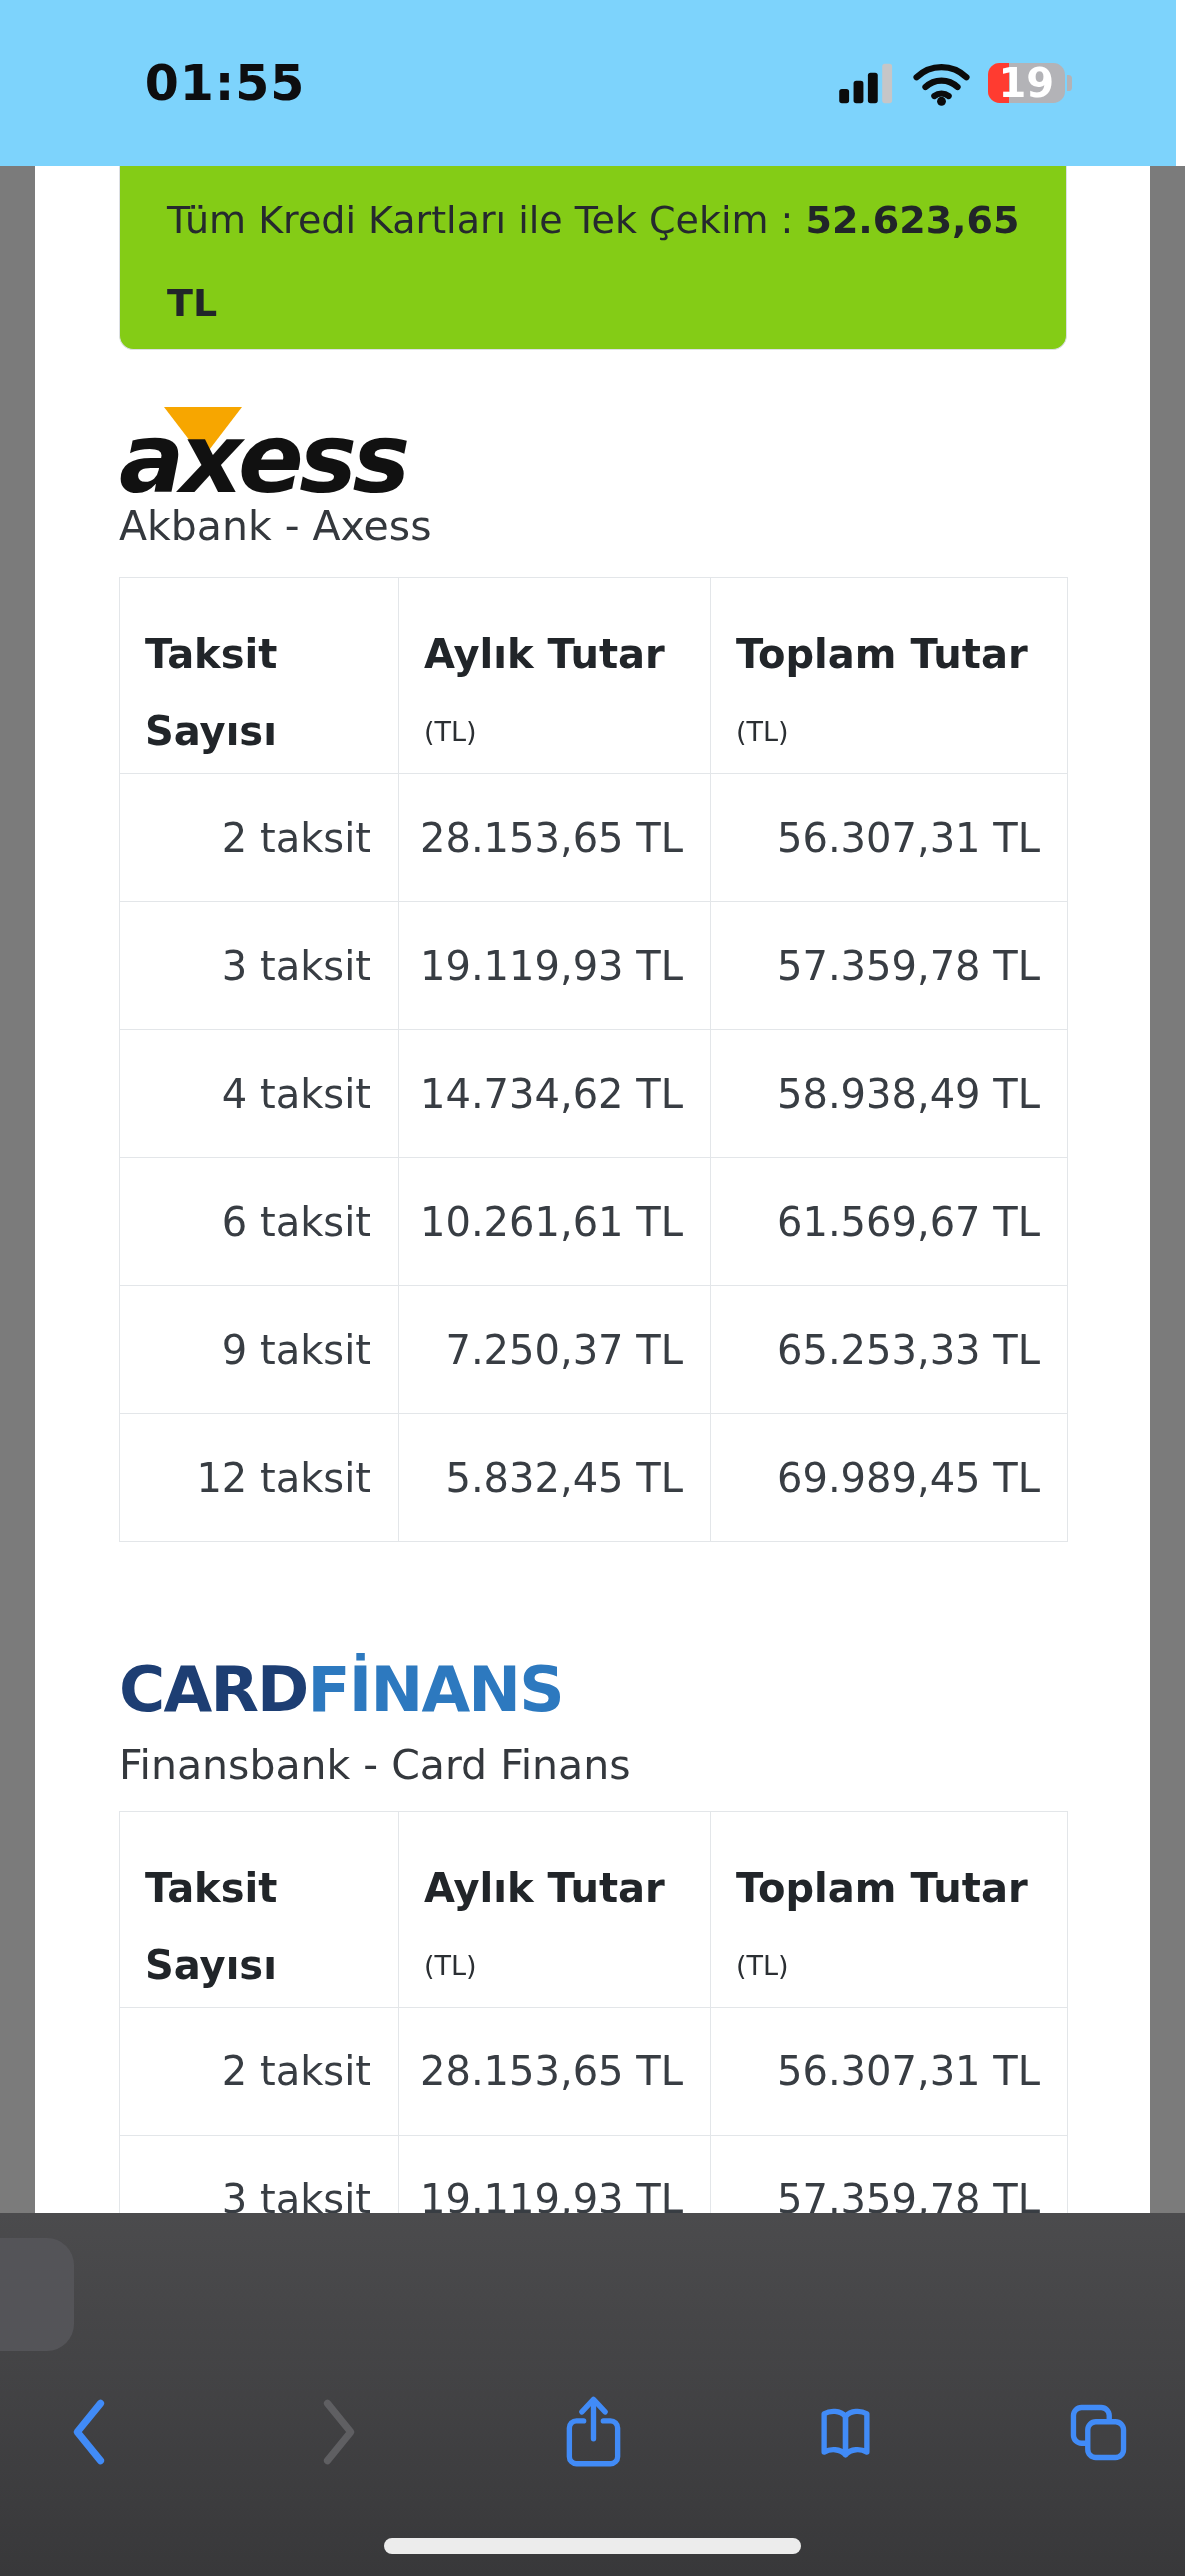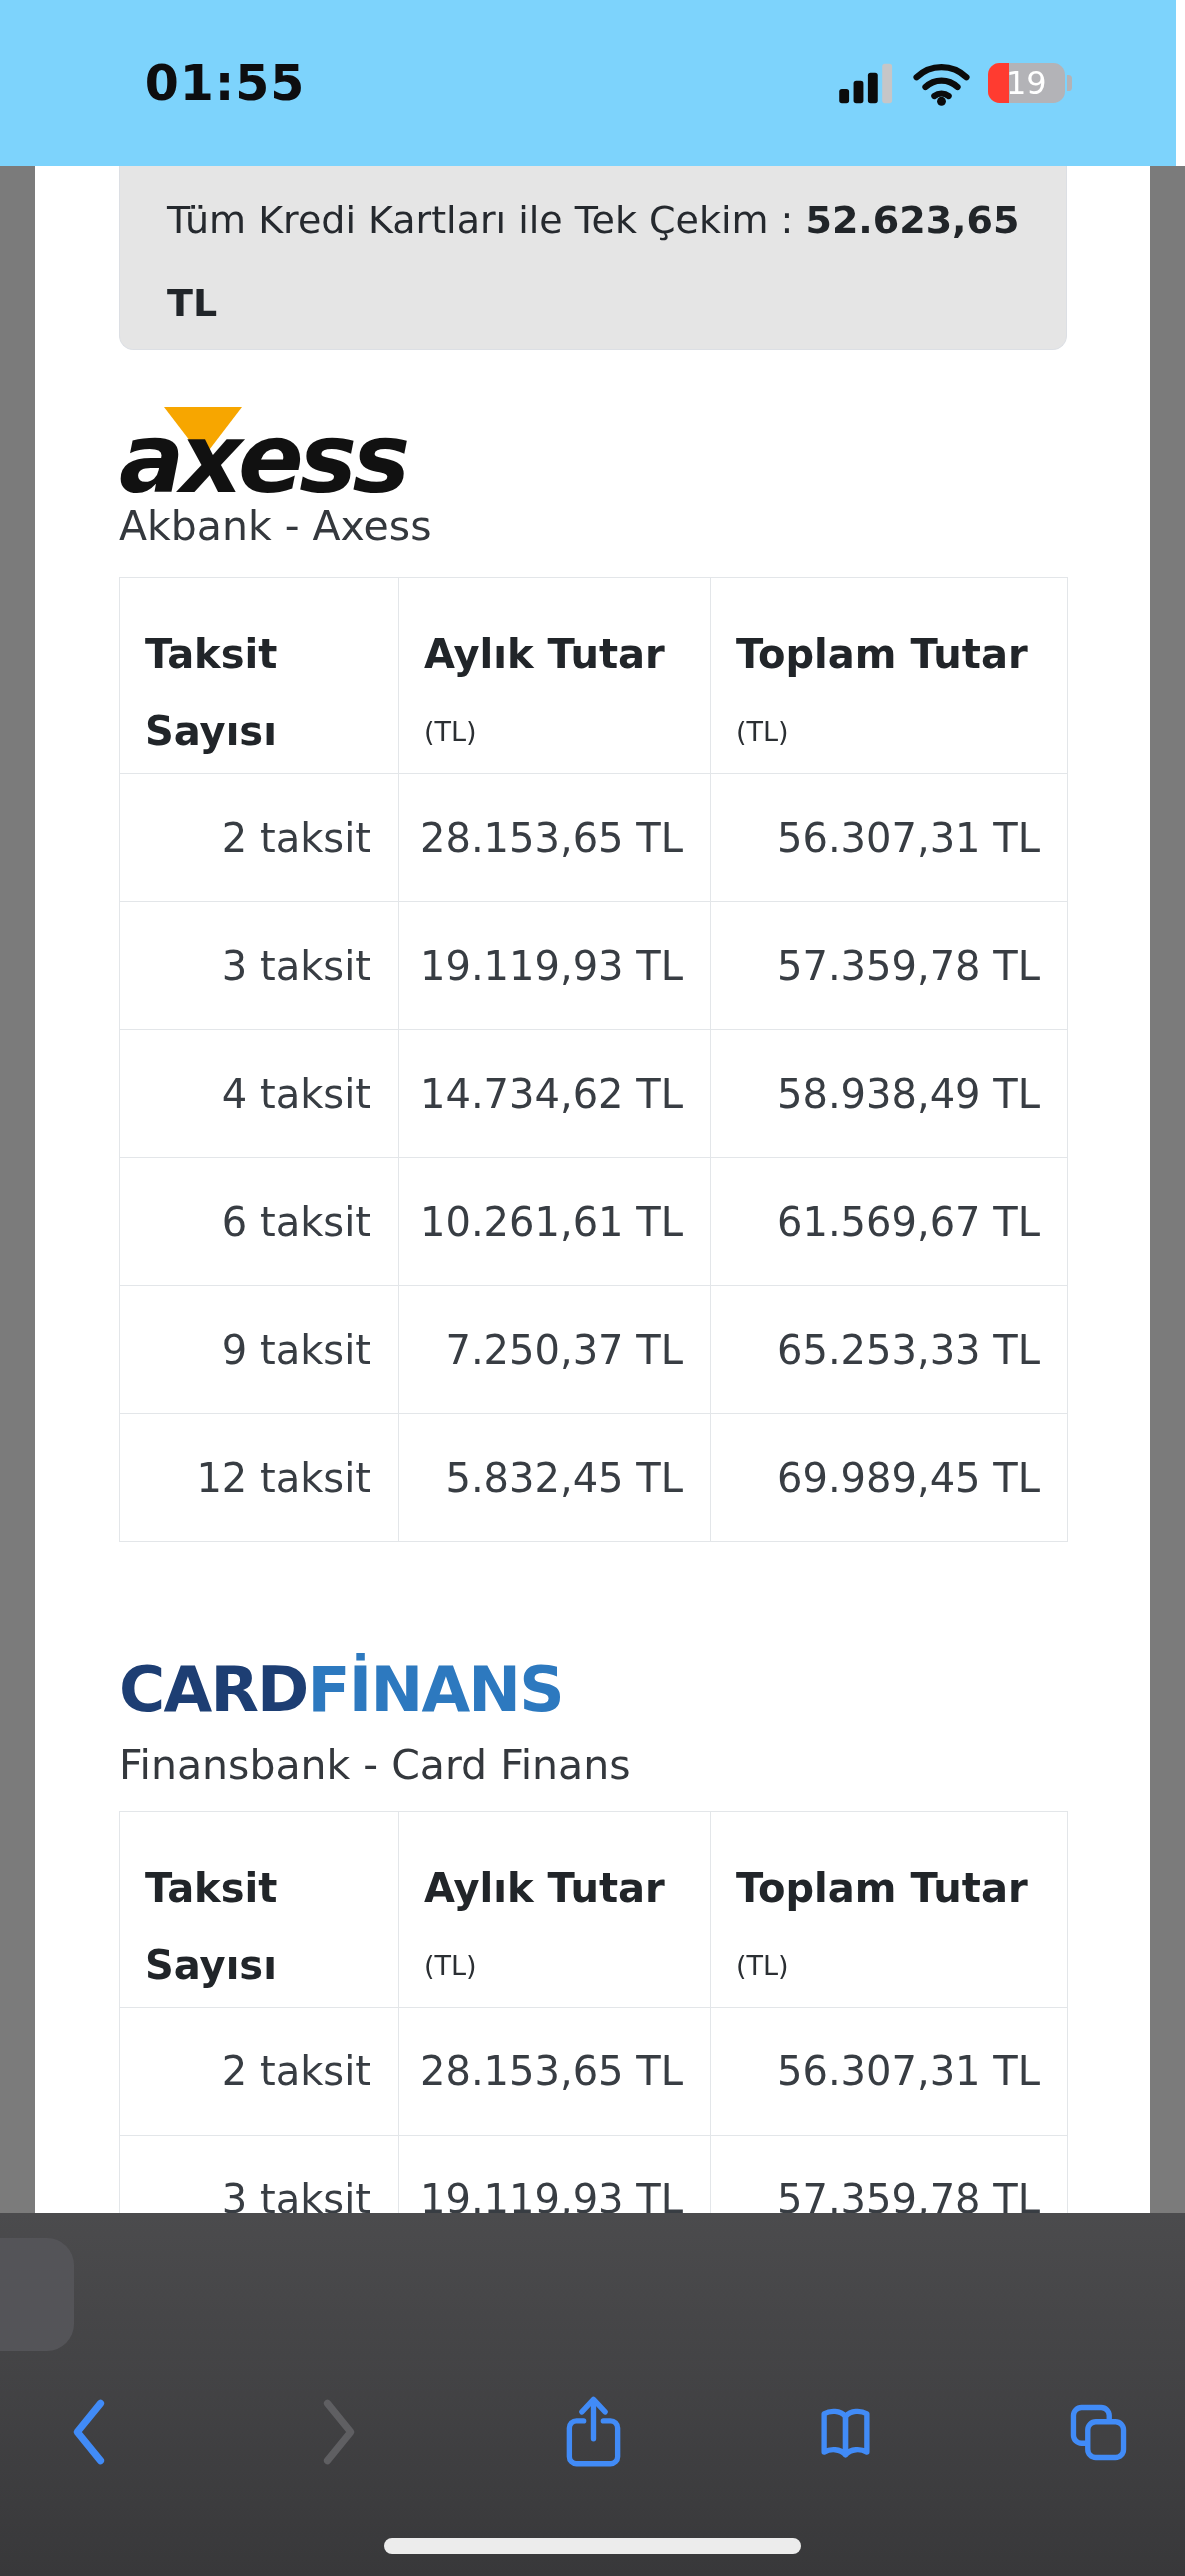--- a/index.html
+++ b/index.html
@@ -23,34 +23,34 @@
     display:flex; align-items:center; gap:18px;
   }
   .battery { position:relative; display:flex; align-items:center; }
   .battery-body {
     position:relative; width:77px; height:40px; border-radius:11.7px;
     background:#b3b3b7; overflow:hidden;
   }
   .battery-fill { position:absolute; left:0; top:0; bottom:0; width:21.6px; background:#ff3b30; }
   .battery-num {
     position:absolute; inset:0; display:flex; align-items:center; justify-content:center;
-    color:#ffffff; font-size:32px; font-weight:normal;
+    color:#ffffff; font-size:40px; font-weight:bold;
   }
   .battery-nub { width:5.4px; height:16px; background:#b3b3b7; border-radius:0 3.6px 3.6px 0; margin-left:1.8px; }
   
   .band { position:absolute; top:166px; bottom:0; background:#7b7b7b; z-index:1; }
   .band.left { left:0; width:35px; }
   .band.right { right:0; width:36px; }
   .content {
     position:absolute; left:35px; top:166px; width:1115px; bottom:0;
     background:#ffffff; z-index:2; overflow:hidden;
   }
   .inner { width:948px; margin-left:84px; }
   .summary-card {
-    height:184px; background:#e5e5e5;
+    height:184px; background:#84cc16;
     border:1.8px solid #dcdfe4; border-top:none; border-radius:0 0 14.4px 14.4px;
     padding:12.6px 47px 0 47px; color:#25292e; font-size:38px; line-height:83px;
     white-space:nowrap; overflow:hidden;
   }
   .summary-card b, .hdr b { color:#212529; }
   .axess-logo { position:relative; height:90px; margin-top:57px; width:377px; }
   .axess-tri {
     position:absolute; left:45px; top:0; width:0; height:0; z-index:0;
     border-left:39px solid transparent; border-right:39px solid transparent;
     border-top:51px solid #f7a600;

